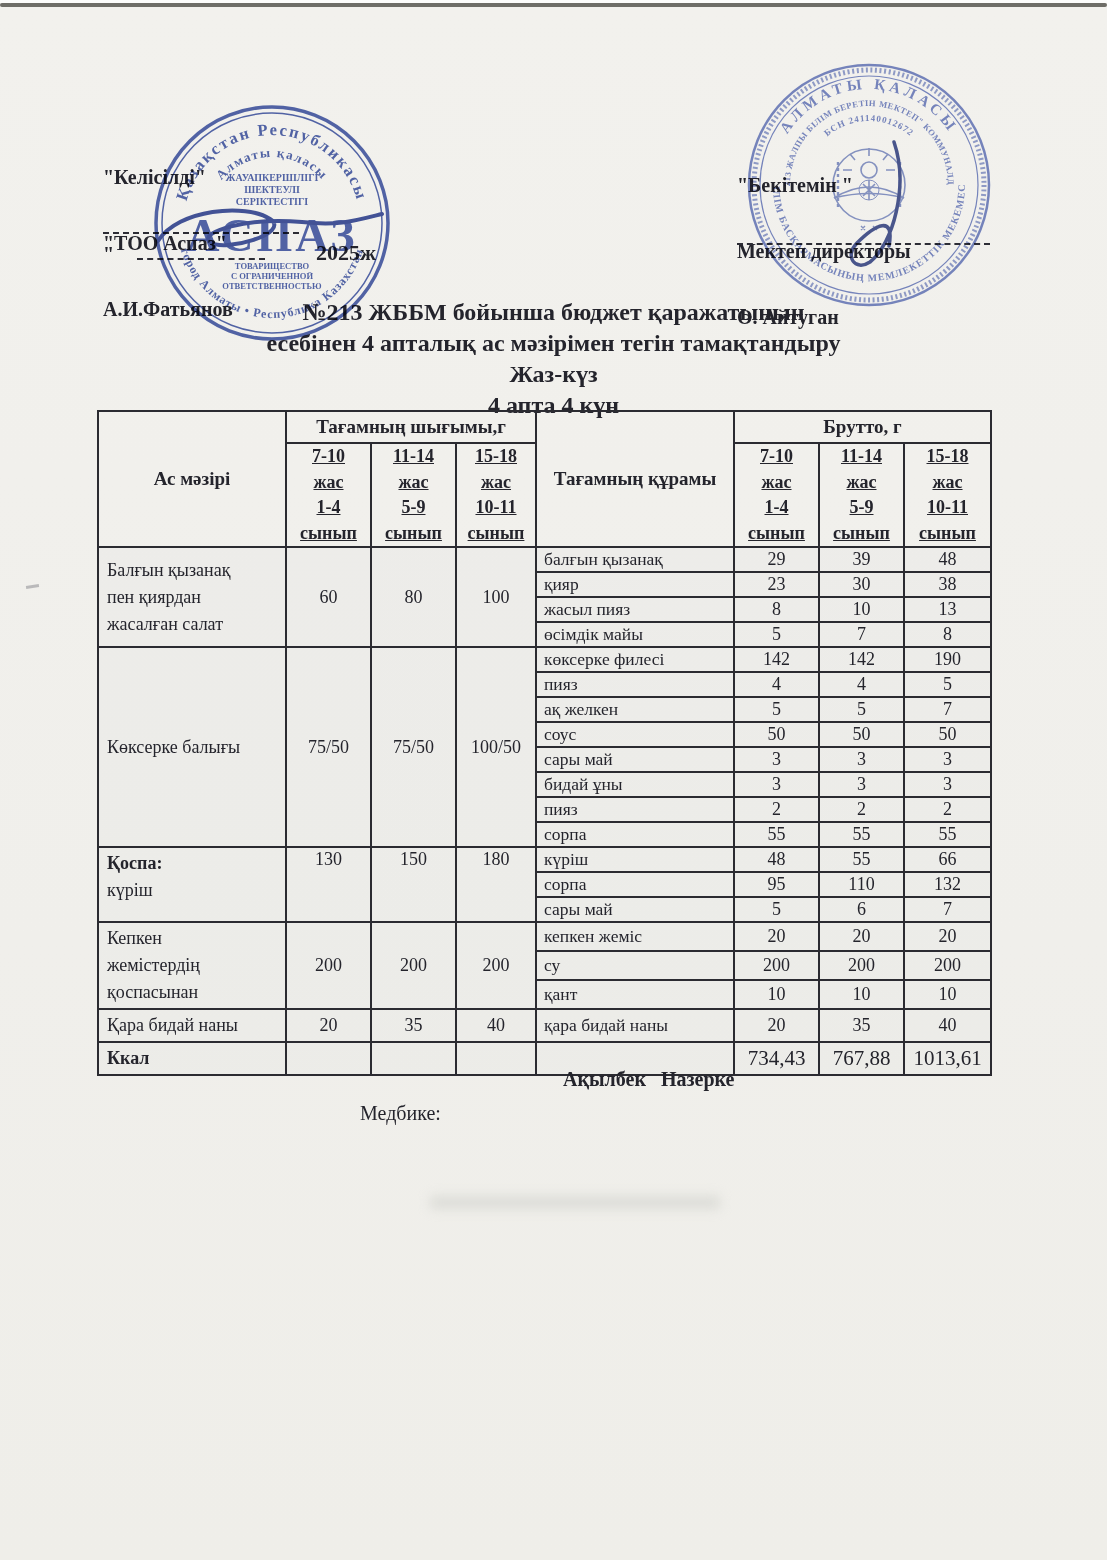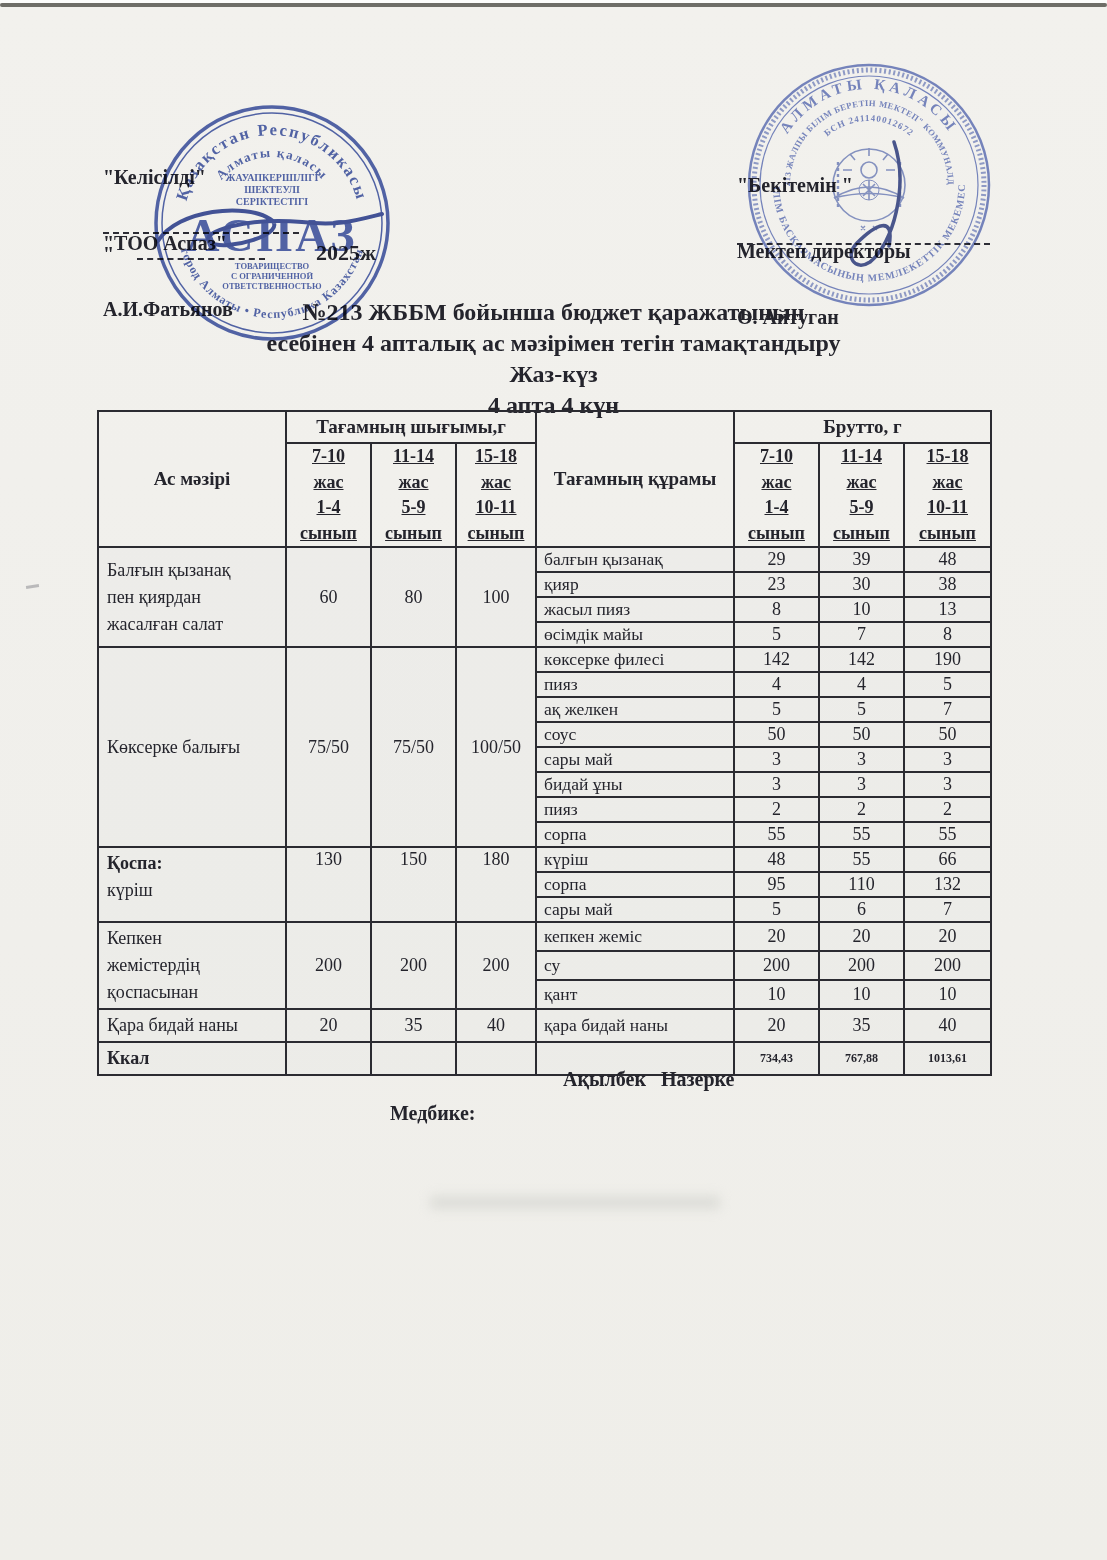--- a/index.html
+++ b/index.html
@@ -45,25 +45,25 @@
   .hdr-menu{font-size:19px;}
   .hdr-age{height:100px;font-size:18px;line-height:1.42;white-space:pre-line;vertical-align:middle;text-align:center;text-decoration:underline;}
   tbody tr{height:25px;}
   tbody td{font-size:18px;}
   td.comp{text-align:left;padding:0 4px 0 7px;font-size:17.5px;}
   td.num{text-align:center;}
   td.dish{text-align:left;padding:2px 6px 2px 8px;white-space:pre-line;line-height:1.5;vertical-align:middle;}
   td.va-top{vertical-align:top;}
   .bold{font-weight:bold;}
   tr.total-row{height:31px;padding-left:8px;}
-  td.total{font-weight:bold;font-size:12px;}
+  td.total{font-weight:normal;font-size:21px;}
   tbody td{background-image:linear-gradient(rgba(130,130,142,0.03),rgba(130,130,142,0.03));}
 
   
-  .footer-label{left:360px;top:1102px;font-size:20px;font-weight:bold;z-index:2;margin-left:30px;}
+  .footer-label{left:360px;top:1102px;font-size:20px;font-weight:normal;z-index:2;}
   .footer-name{left:563px;top:1068px;font-size:20px;font-weight:bold;white-space:pre;z-index:2;}
 
   
   .pen-mark{left:26px;top:585px;width:13px;height:3px;background:#8c8c92;opacity:.55;transform:rotate(-8deg);}
   .bleed{left:430px;top:1196px;width:290px;height:13px;background:#c9cbc6;filter:blur(6px);opacity:.5;}
 </style>
 </head>
 <body>
 
 <div class="abs edge-white"></div>

